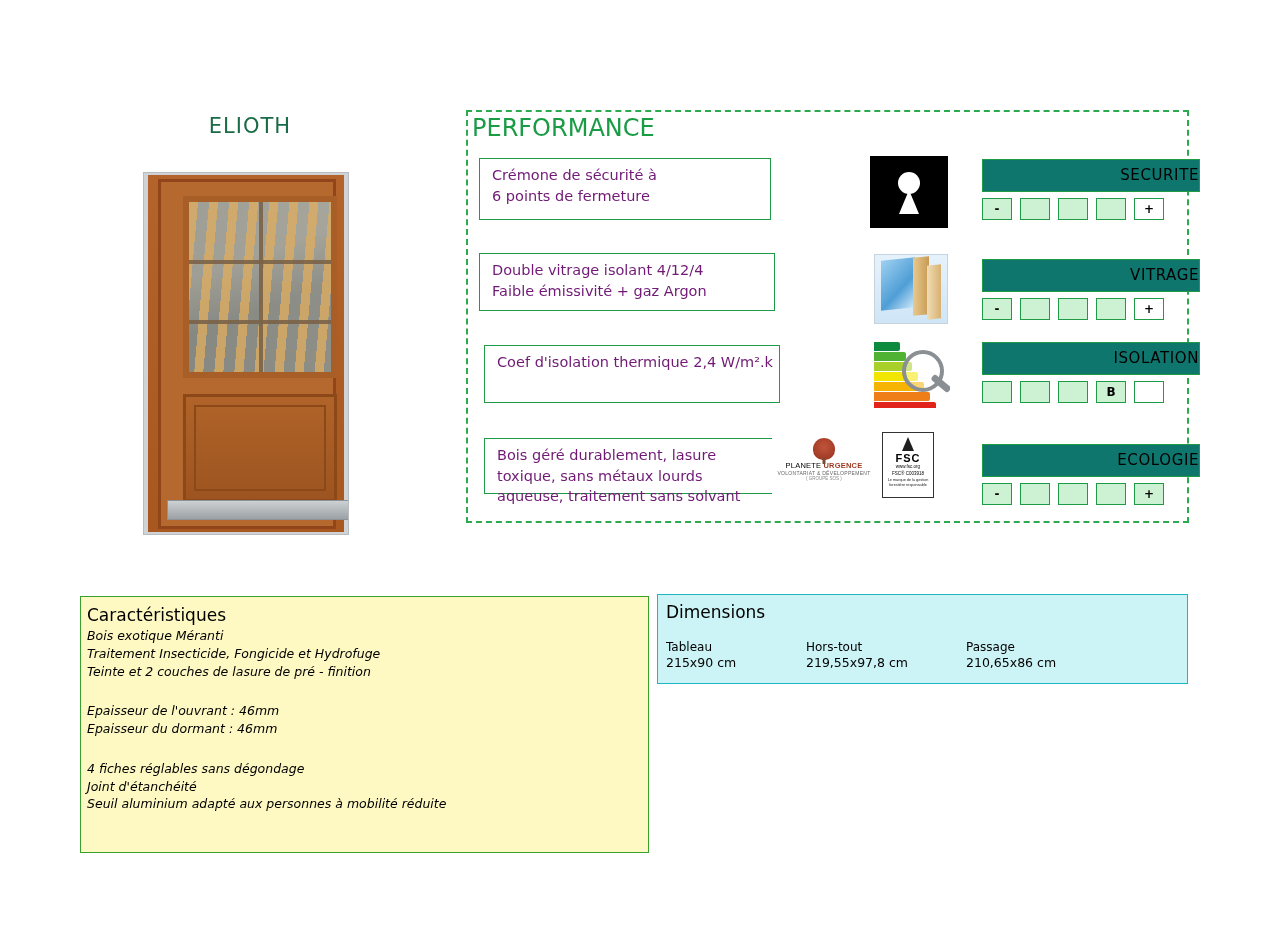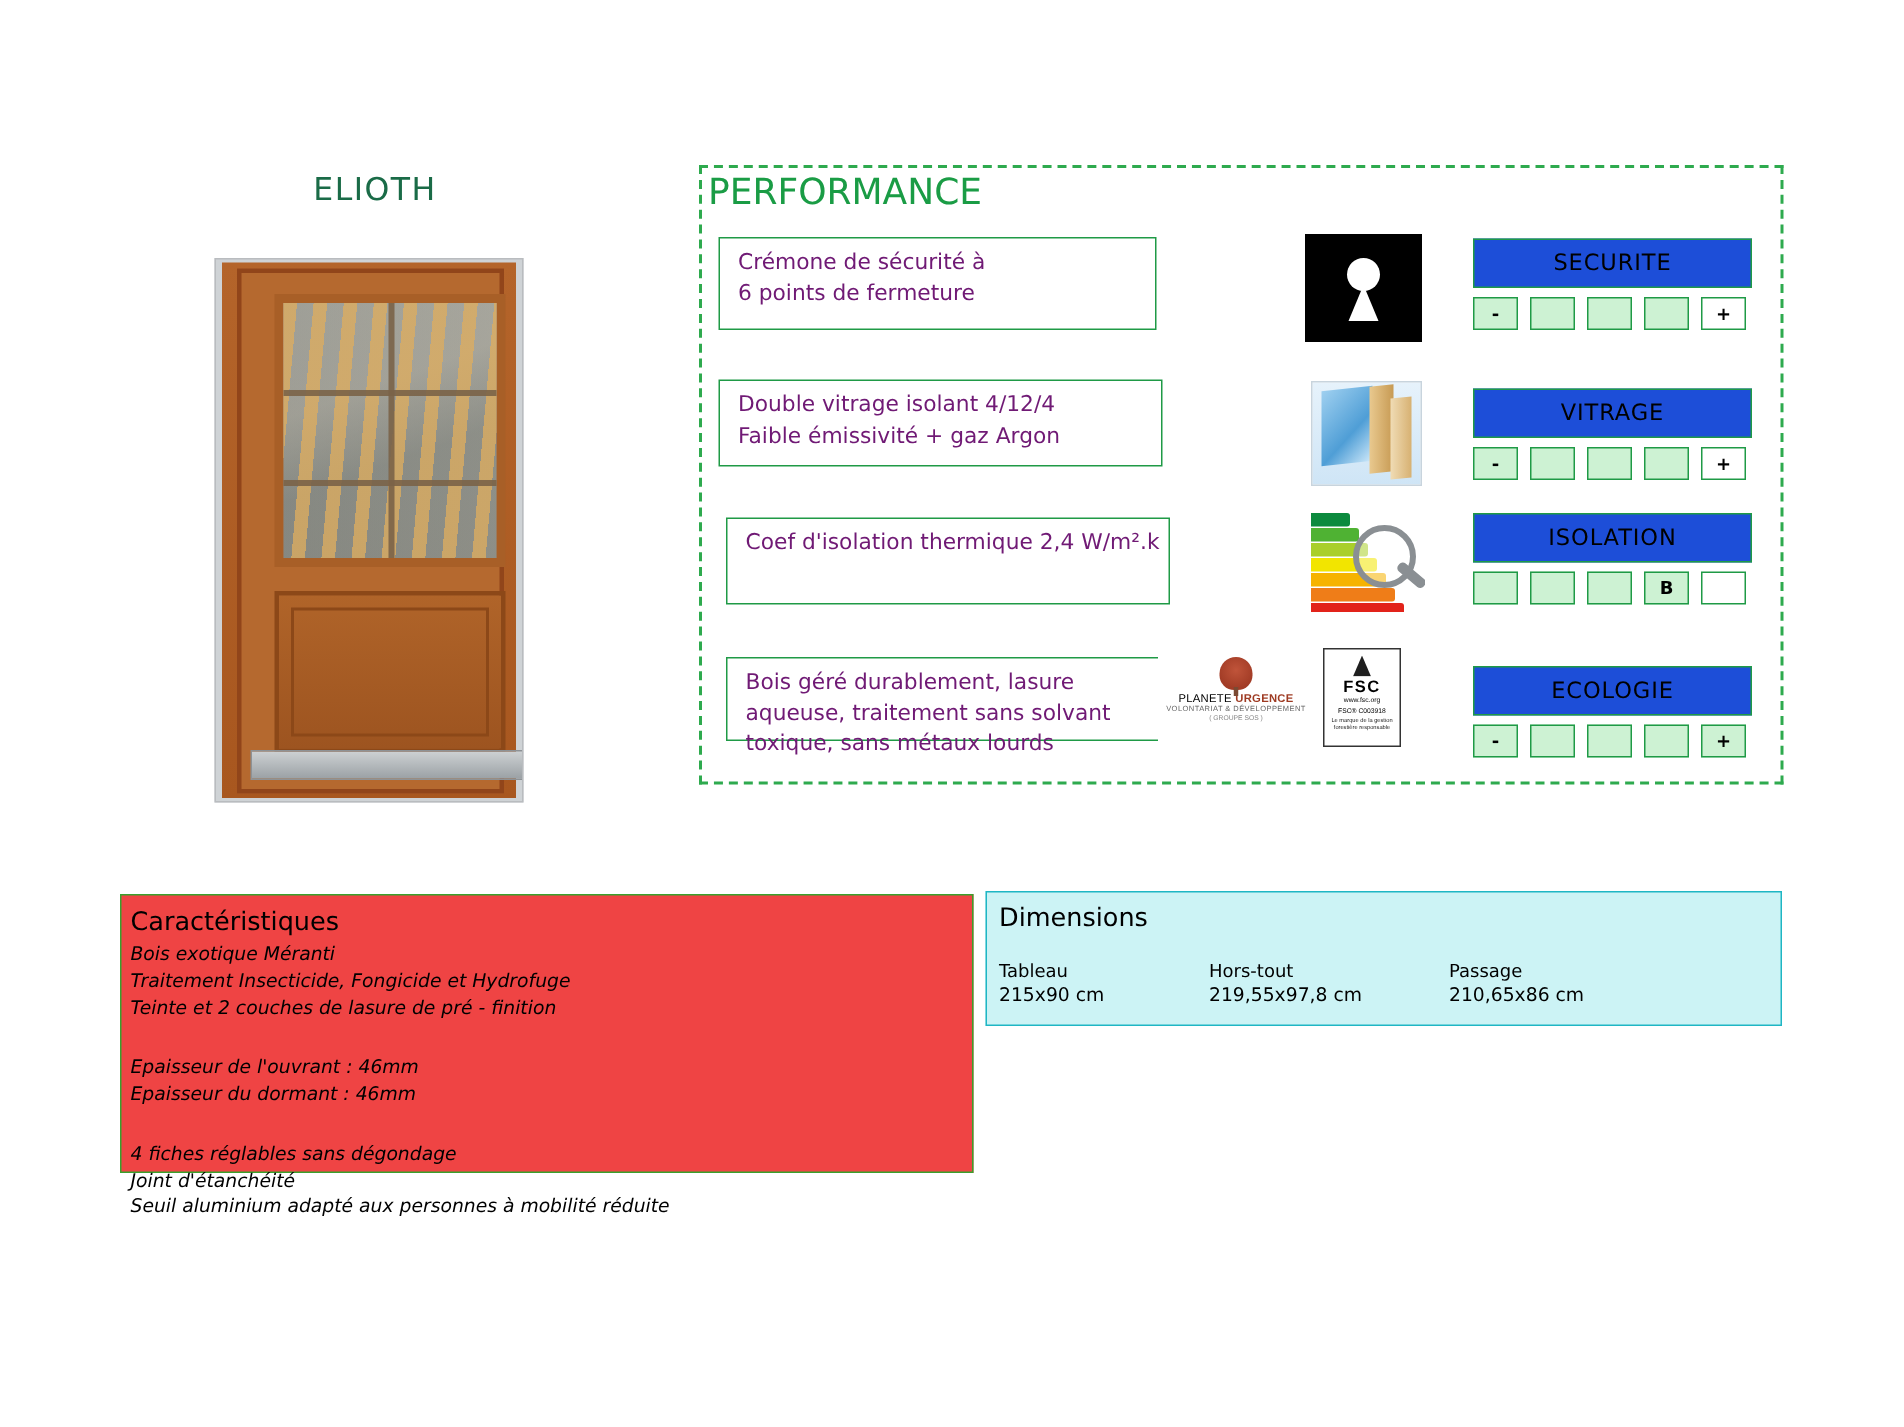--- a/index.html
+++ b/index.html
@@ -124,26 +124,26 @@
     padding: 6px 0 6px 12px;
     font-size: 14.5px;
     line-height: 1.42;
     font-family: "DejaVu Sans", sans-serif;
     color: #701a75;
   }
 
   .rating-label {
     position: absolute;
     border: 1px solid #1f9a46;
-    background: #1d4ed8;
-    box-sizing: border-box;
-    width: 186px;
+    background: #0f766e;
+    box-sizing: border-box;
+    width: 218px;
     height: 33px;
     line-height: 31px;
-    text-align: center;
+    text-align: right;
     font-size: 15px;
     letter-spacing: .6px;
     font-family: "DejaVu Sans", sans-serif;
   }
 
   .rating-row {
     position: absolute;
     display: flex;
     gap: 8px;
   }
@@ -252,23 +252,23 @@
   #icon-fsc .fsc-url { font-size:4.5px; }
   #icon-fsc .fsc-code { font-size:4.5px; margin-top:2px; }
   #icon-fsc .fsc-txt { font-size:3.8px; line-height:1.25; padding:2px 3px 0; color:#222; }
 
   
   #features-box {
     position: absolute;
     left: 80px;
     top: 596px;
     width: 569px;
-    height: 186px;
+    height: 257px;
     border: 1px solid #3aa02c;
-    background: #ef4444;
+    background: #fef9c3;
     box-sizing: border-box;
     padding: 8px 0 0 6px;
   }
   #features-title {
     font-size: 17px;
     font-family: "DejaVu Sans", sans-serif;
     margin-bottom: 2px;
   }
   .feat-line {
     font-size: 12.5px;
@@ -339,22 +339,22 @@
   <div>Double vitrage isolant 4/12/4</div>
   <div>Faible émissivité + gaz Argon</div>
 </div>
 
 <div class="spec-box" style="left:484px; top:345px; width:296px; height:58px;">
   <div>Coef d'isolation thermique 2,4 W/m².k</div>
 </div>
 
 <div class="spec-box" style="left:484px; top:438px; width:298px; height:56px;">
   <div>Bois géré durablement, lasure</div>
+  <div>toxique, sans métaux lourds</div>
   <div>aqueuse, traitement sans solvant</div>
-  <div>toxique, sans métaux lourds</div>
 </div>
 
 <div class="perf-icon" id="icon-lock">
   <div class="keyhole-head"></div>
   <div class="keyhole-stem"></div>
 </div>
 
 <div class="perf-icon" id="icon-glazing">
   <div class="pane"></div>
   <div class="frame-bar"></div>

